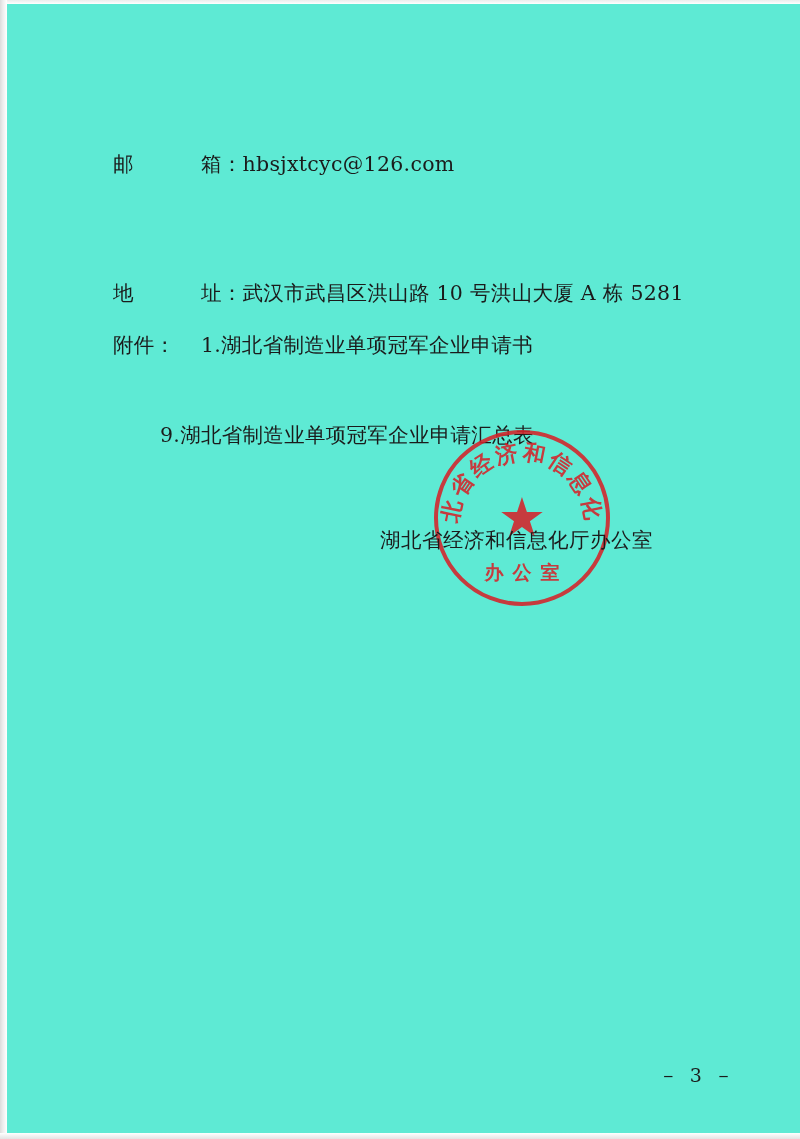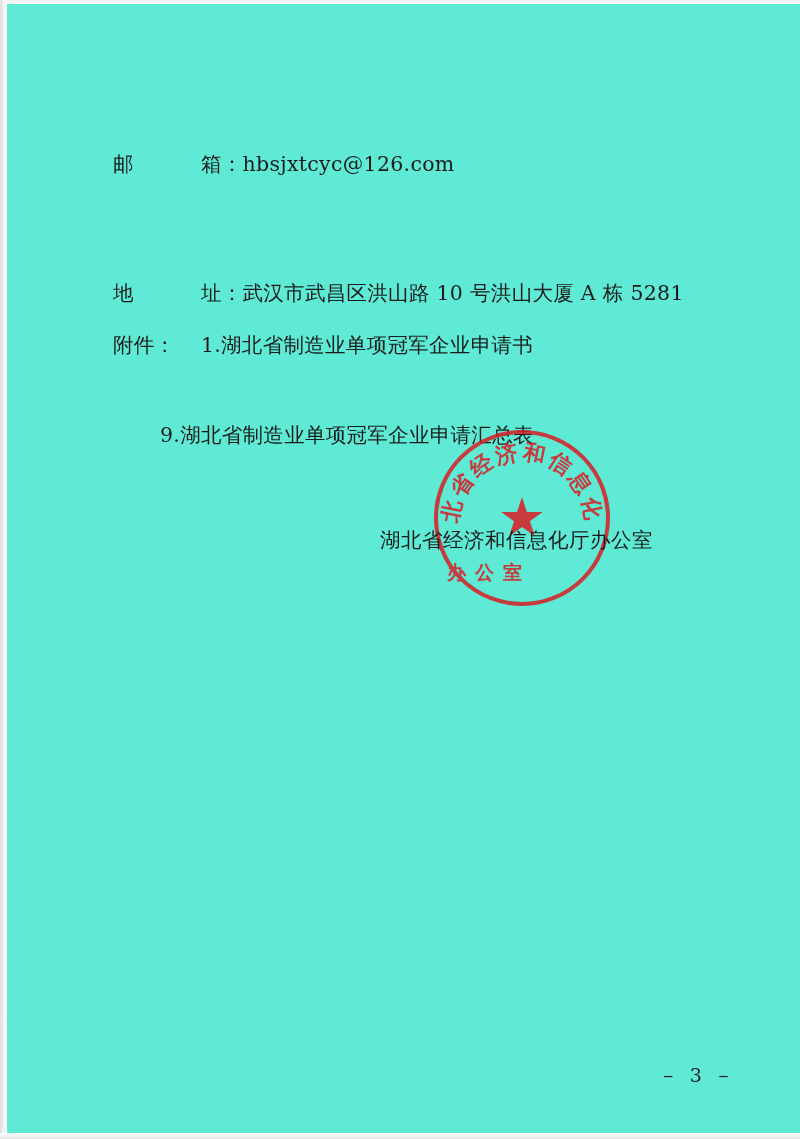--- a/index.html
+++ b/index.html
@@ -121,20 +121,21 @@
     transform: translate(-50%, -50%);
     font-size: 54px;
     color: #d5232a;
     line-height: 1;
   }
   .seal-bottom {
     position: absolute;
     left: 0;
     right: 0;
     bottom: 16px;
+    text-align: center;
     color: #d5232a;
     font-size: 19px;
     letter-spacing: 9px;
     font-family: "DejaVu Serif", serif;
     font-weight: bold;
     text-indent: 9px;
   }
 
   .page-number {
     position: absolute;

